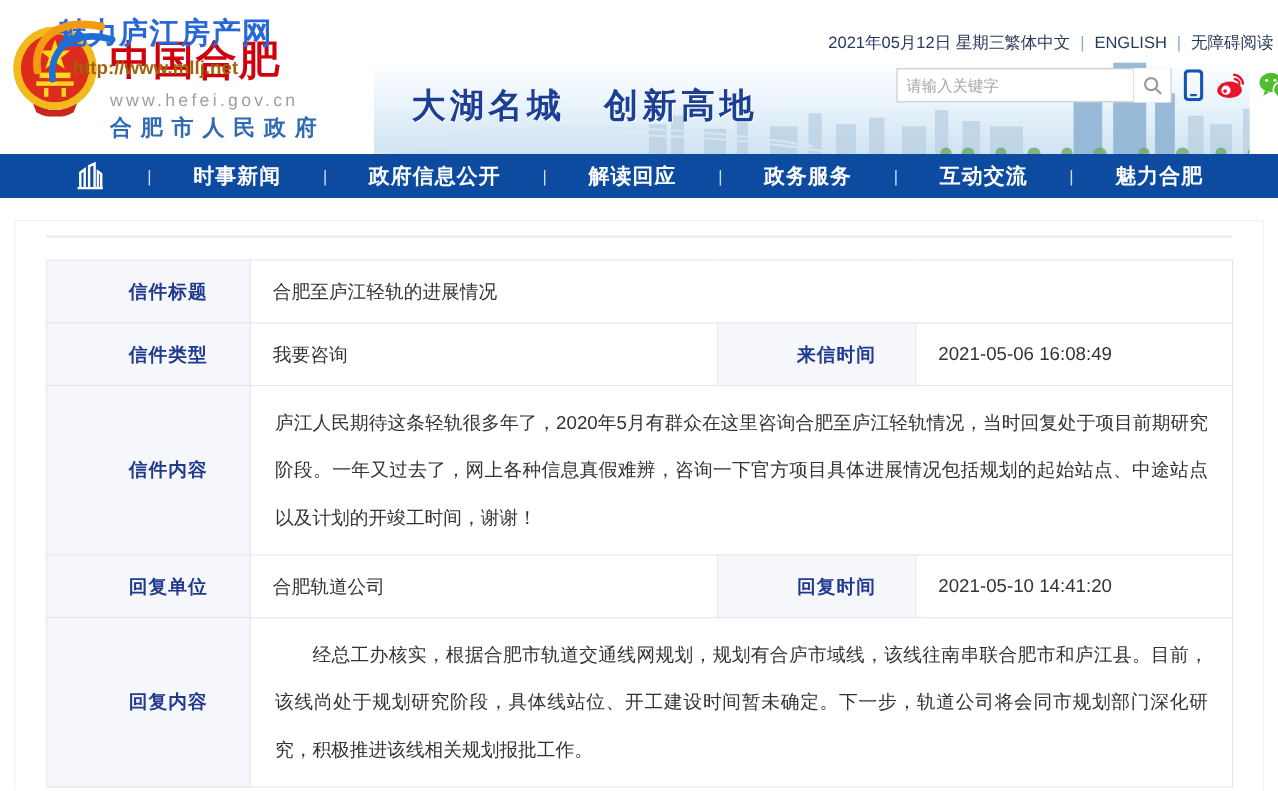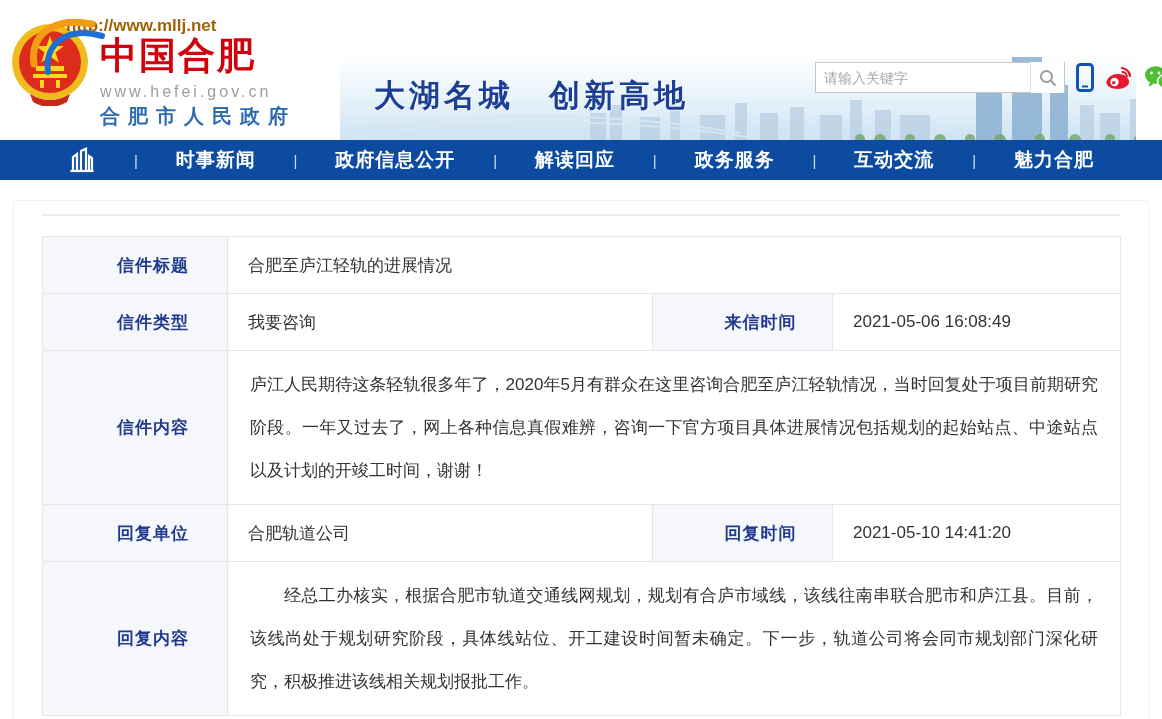--- a/index.html
+++ b/index.html
@@ -146,23 +146,30 @@
       <div class="site-org">合肥市人民政府</div>
     </div>
 
     <div class="watermark">
       <div class="swoosh">
         <svg width="88" height="62" viewBox="0 0 88 62">
           <path d="M70 10 C30 2 8 22 12 50" stroke="#f39c12" stroke-width="7" fill="none" stroke-linecap="round"></path>
           <path d="M80 22 C45 12 22 30 26 58" stroke="#1d6fd6" stroke-width="6" fill="none" stroke-linecap="round"></path>
         </svg>
       </div>
+      <div class="wm-name">魅力庐江房产网</div>
       <div class="wm-url">http://www.mllj.net</div>
     </div>
 
+    <div class="topbar">
+      <span class="top-date">2021年05月12日 星期三</span>
+      <span class="top-links">
+        <a>繁体中文</a><span class="tl-sep">|</span><a>ENGLISH</a><span class="tl-sep">|</span><a>无障碍阅读</a>
+      </span>
+    </div>
 
     <div class="search-row">
       <div class="search-box">
         <input type="text" placeholder="请输入关键字" style="">
         <span class="search-btn">
           <svg width="18" height="18" viewBox="0 0 18 18">
             <circle cx="7.5" cy="7.5" r="5.5" stroke="#9b9b9b" stroke-width="2" fill="none"></circle>
             <line x1="11.8" y1="11.8" x2="16.5" y2="16.5" stroke="#9b9b9b" stroke-width="2"></line>
           </svg>
         </span>

